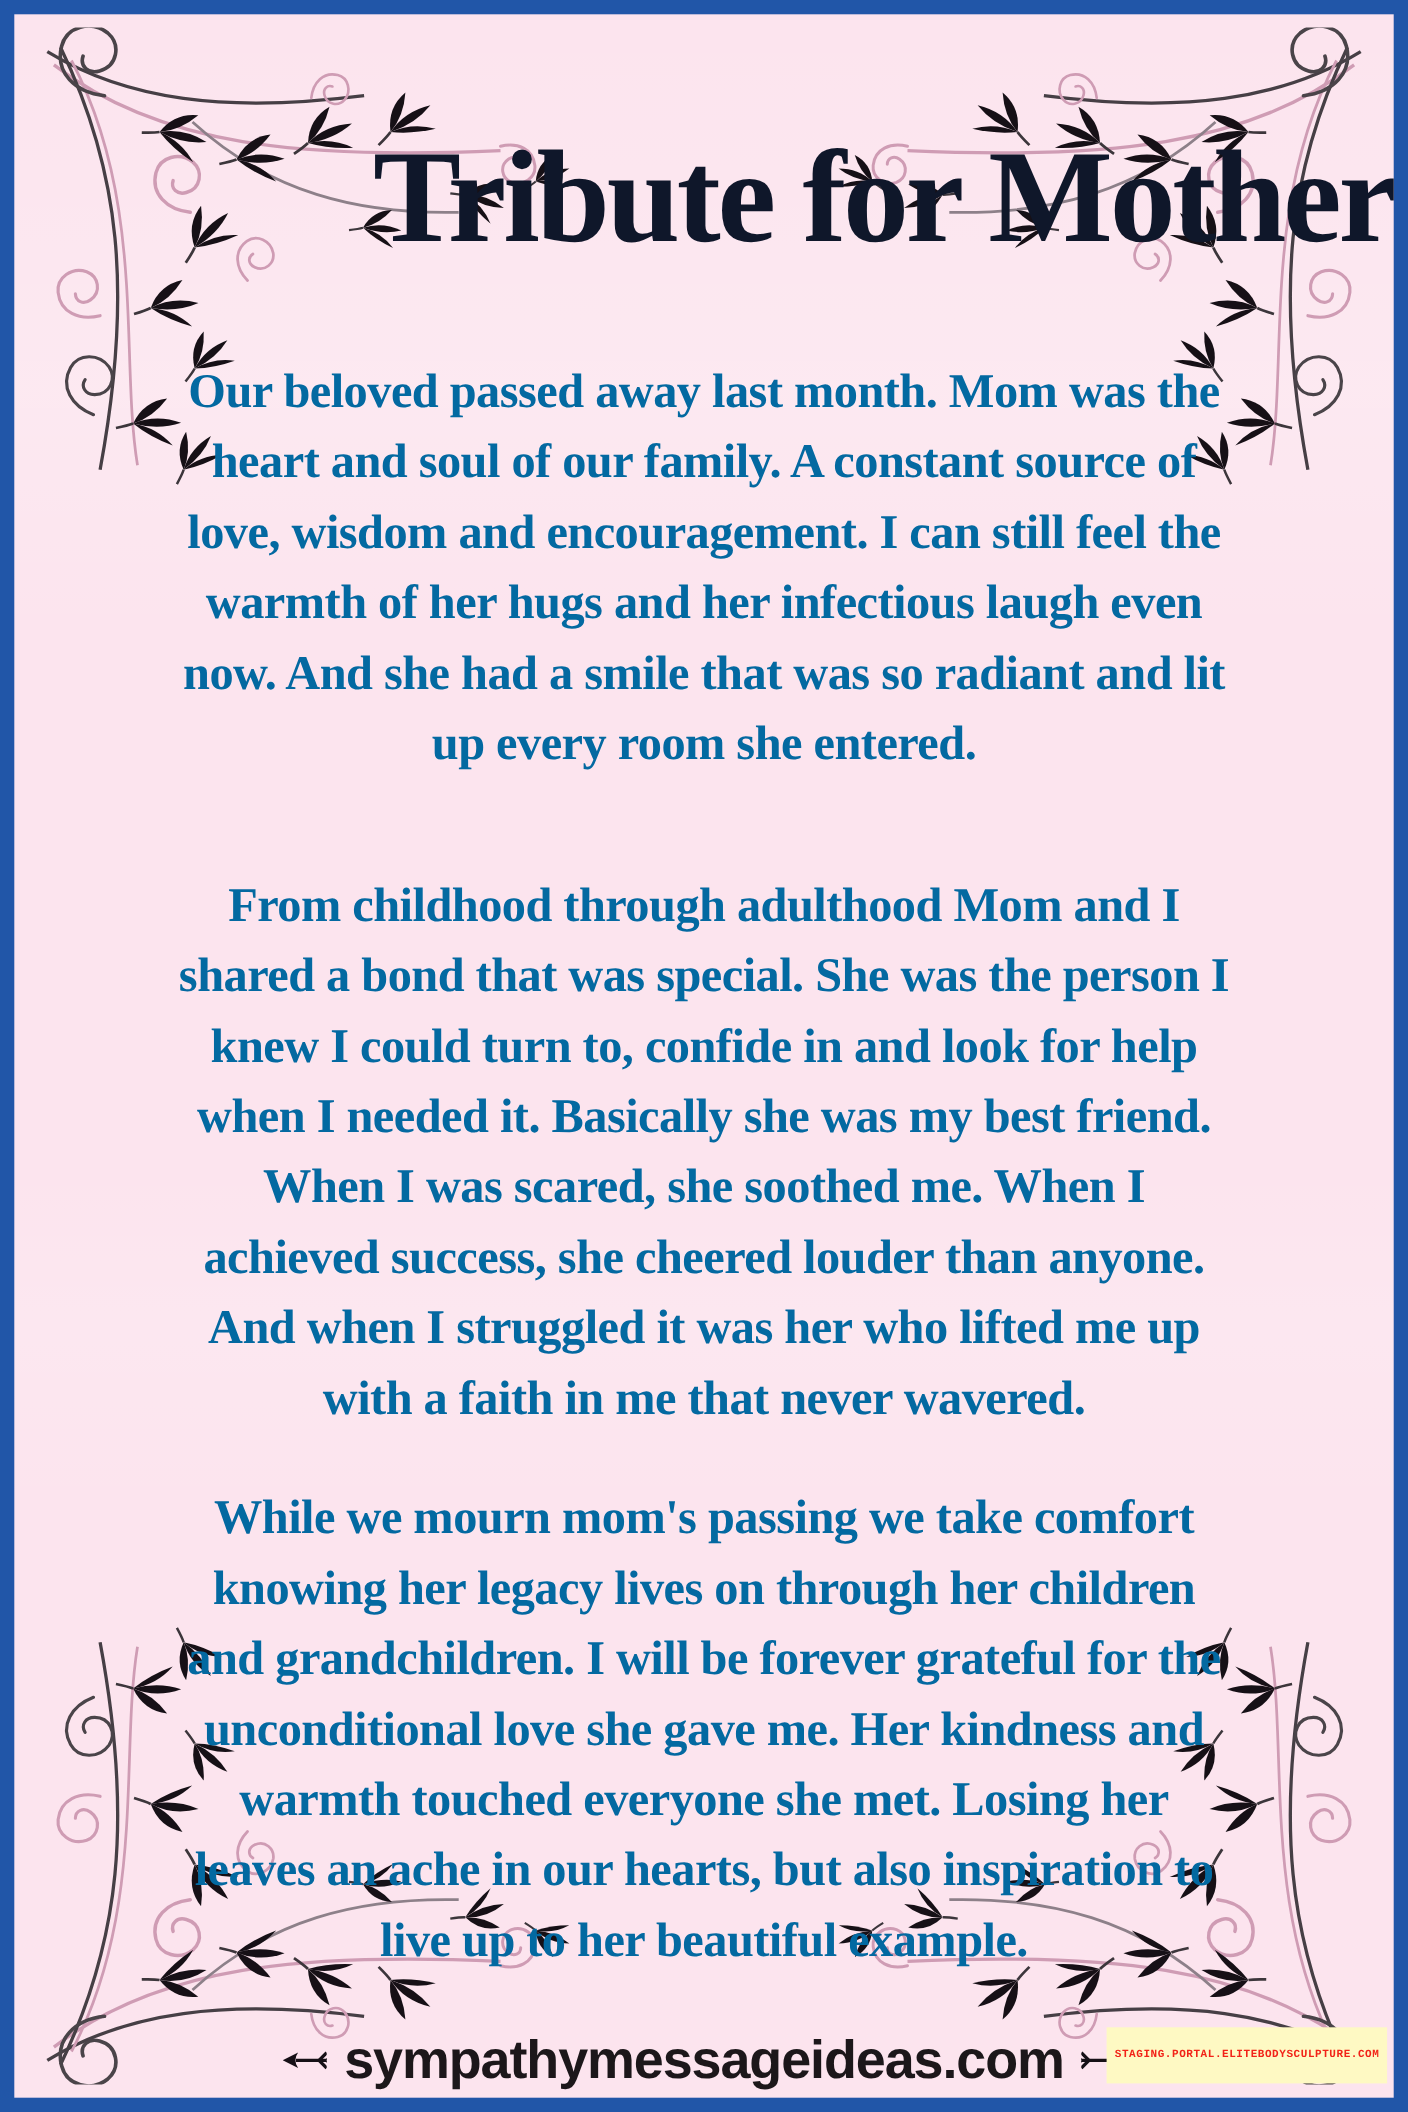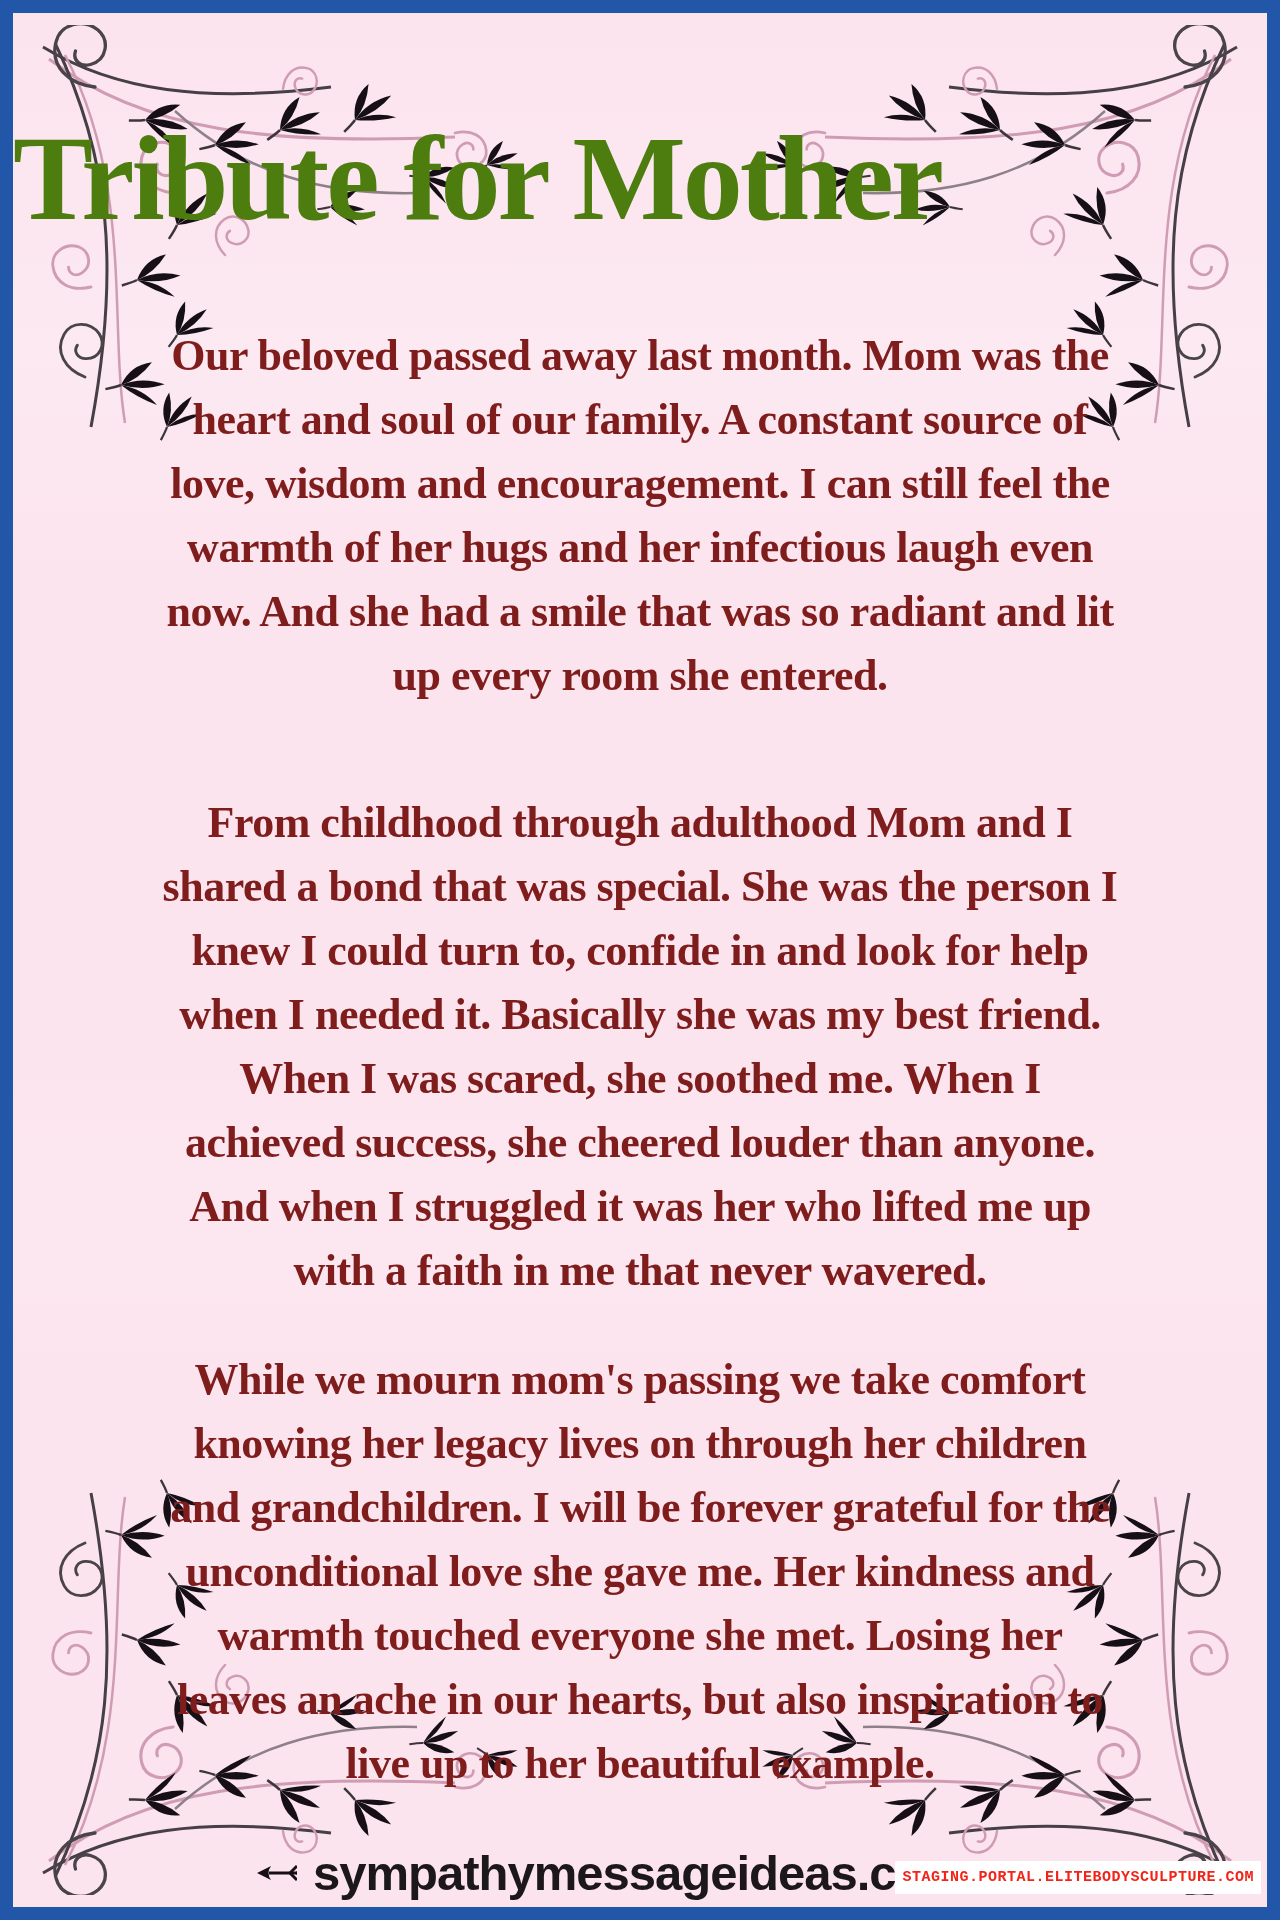--- a/index.html
+++ b/index.html
@@ -15,59 +15,59 @@
   
   .poster::before{
     content:"";position:absolute;inset:0;
     background:
       linear-gradient(180deg, rgba(255,255,255,0) 0%, rgba(255,255,255,.18) 18%, rgba(255,255,255,0) 30%),
       linear-gradient(180deg, rgba(255,255,255,0) 55%, rgba(255,255,255,.12) 63%, rgba(255,255,255,0) 72%);
     pointer-events:none;
   }
   .title{
     position:absolute;top:96px;left:0;width:100%;
-    text-align:left;
+    text-align:right;
     font-weight:bold;
     font-size:120px;line-height:140px;
     letter-spacing:-3px;
-    color:#4d7c0f;
+    color:#0f172a;
   }
   .para{
     position:absolute;left:50%;transform:translateX(-50%);
     width:1160px;
     text-align:center;
     white-space:pre-line;
     font-weight:bold;
     font-size:44px;line-height:64px;
     letter-spacing:-0.5px;
-    color:#7f1d1d;
+    color:#0369a1;
   }
   .para.p1{top:311px;}
   .para.p2{top:778px;}
   .para.p3{top:1335px;}
   .footer{
     position:absolute;top:1832px;left:0;width:100%;
     display:flex;align-items:center;justify-content:center;gap:16px;
     font-family:"Liberation Sans", sans-serif;
     font-weight:bold;font-size:49px;letter-spacing:-1px;
     color:#1c171a;
   }
   .footer .arrow{width:40px;height:26px;flex:0 0 auto;}
   .corner{position:absolute;width:512px;height:430px;pointer-events:none;}
   .corner.tl{top:12px;left:12px;}
   .corner.tr{top:12px;right:12px;transform:scaleX(-1);}
   .corner.bl{bottom:12px;left:12px;transform:scaleY(-1);}
   .corner.br{bottom:12px;right:12px;transform:scale(-1,-1);}
   .stamp{
     position:absolute;right:6px;bottom:13px;
-    background:#ffffff;
+    background:#fef9c3;
     color:#f22318;
     font-family:"Liberation Mono", monospace;
-    font-weight:bold;font-size:15px;letter-spacing:0.5px;
-    padding:8px 7px;
+    font-weight:bold;font-size:10px;letter-spacing:0.5px;
+    padding:20px 7px;
     white-space:nowrap;
   }
   .defs-holder{position:absolute;width:0;height:0;overflow:hidden;}
 </style>
 </head>
 <body>
 
 <div class="poster">
 
   <svg class="defs-holder" aria-hidden="true">

